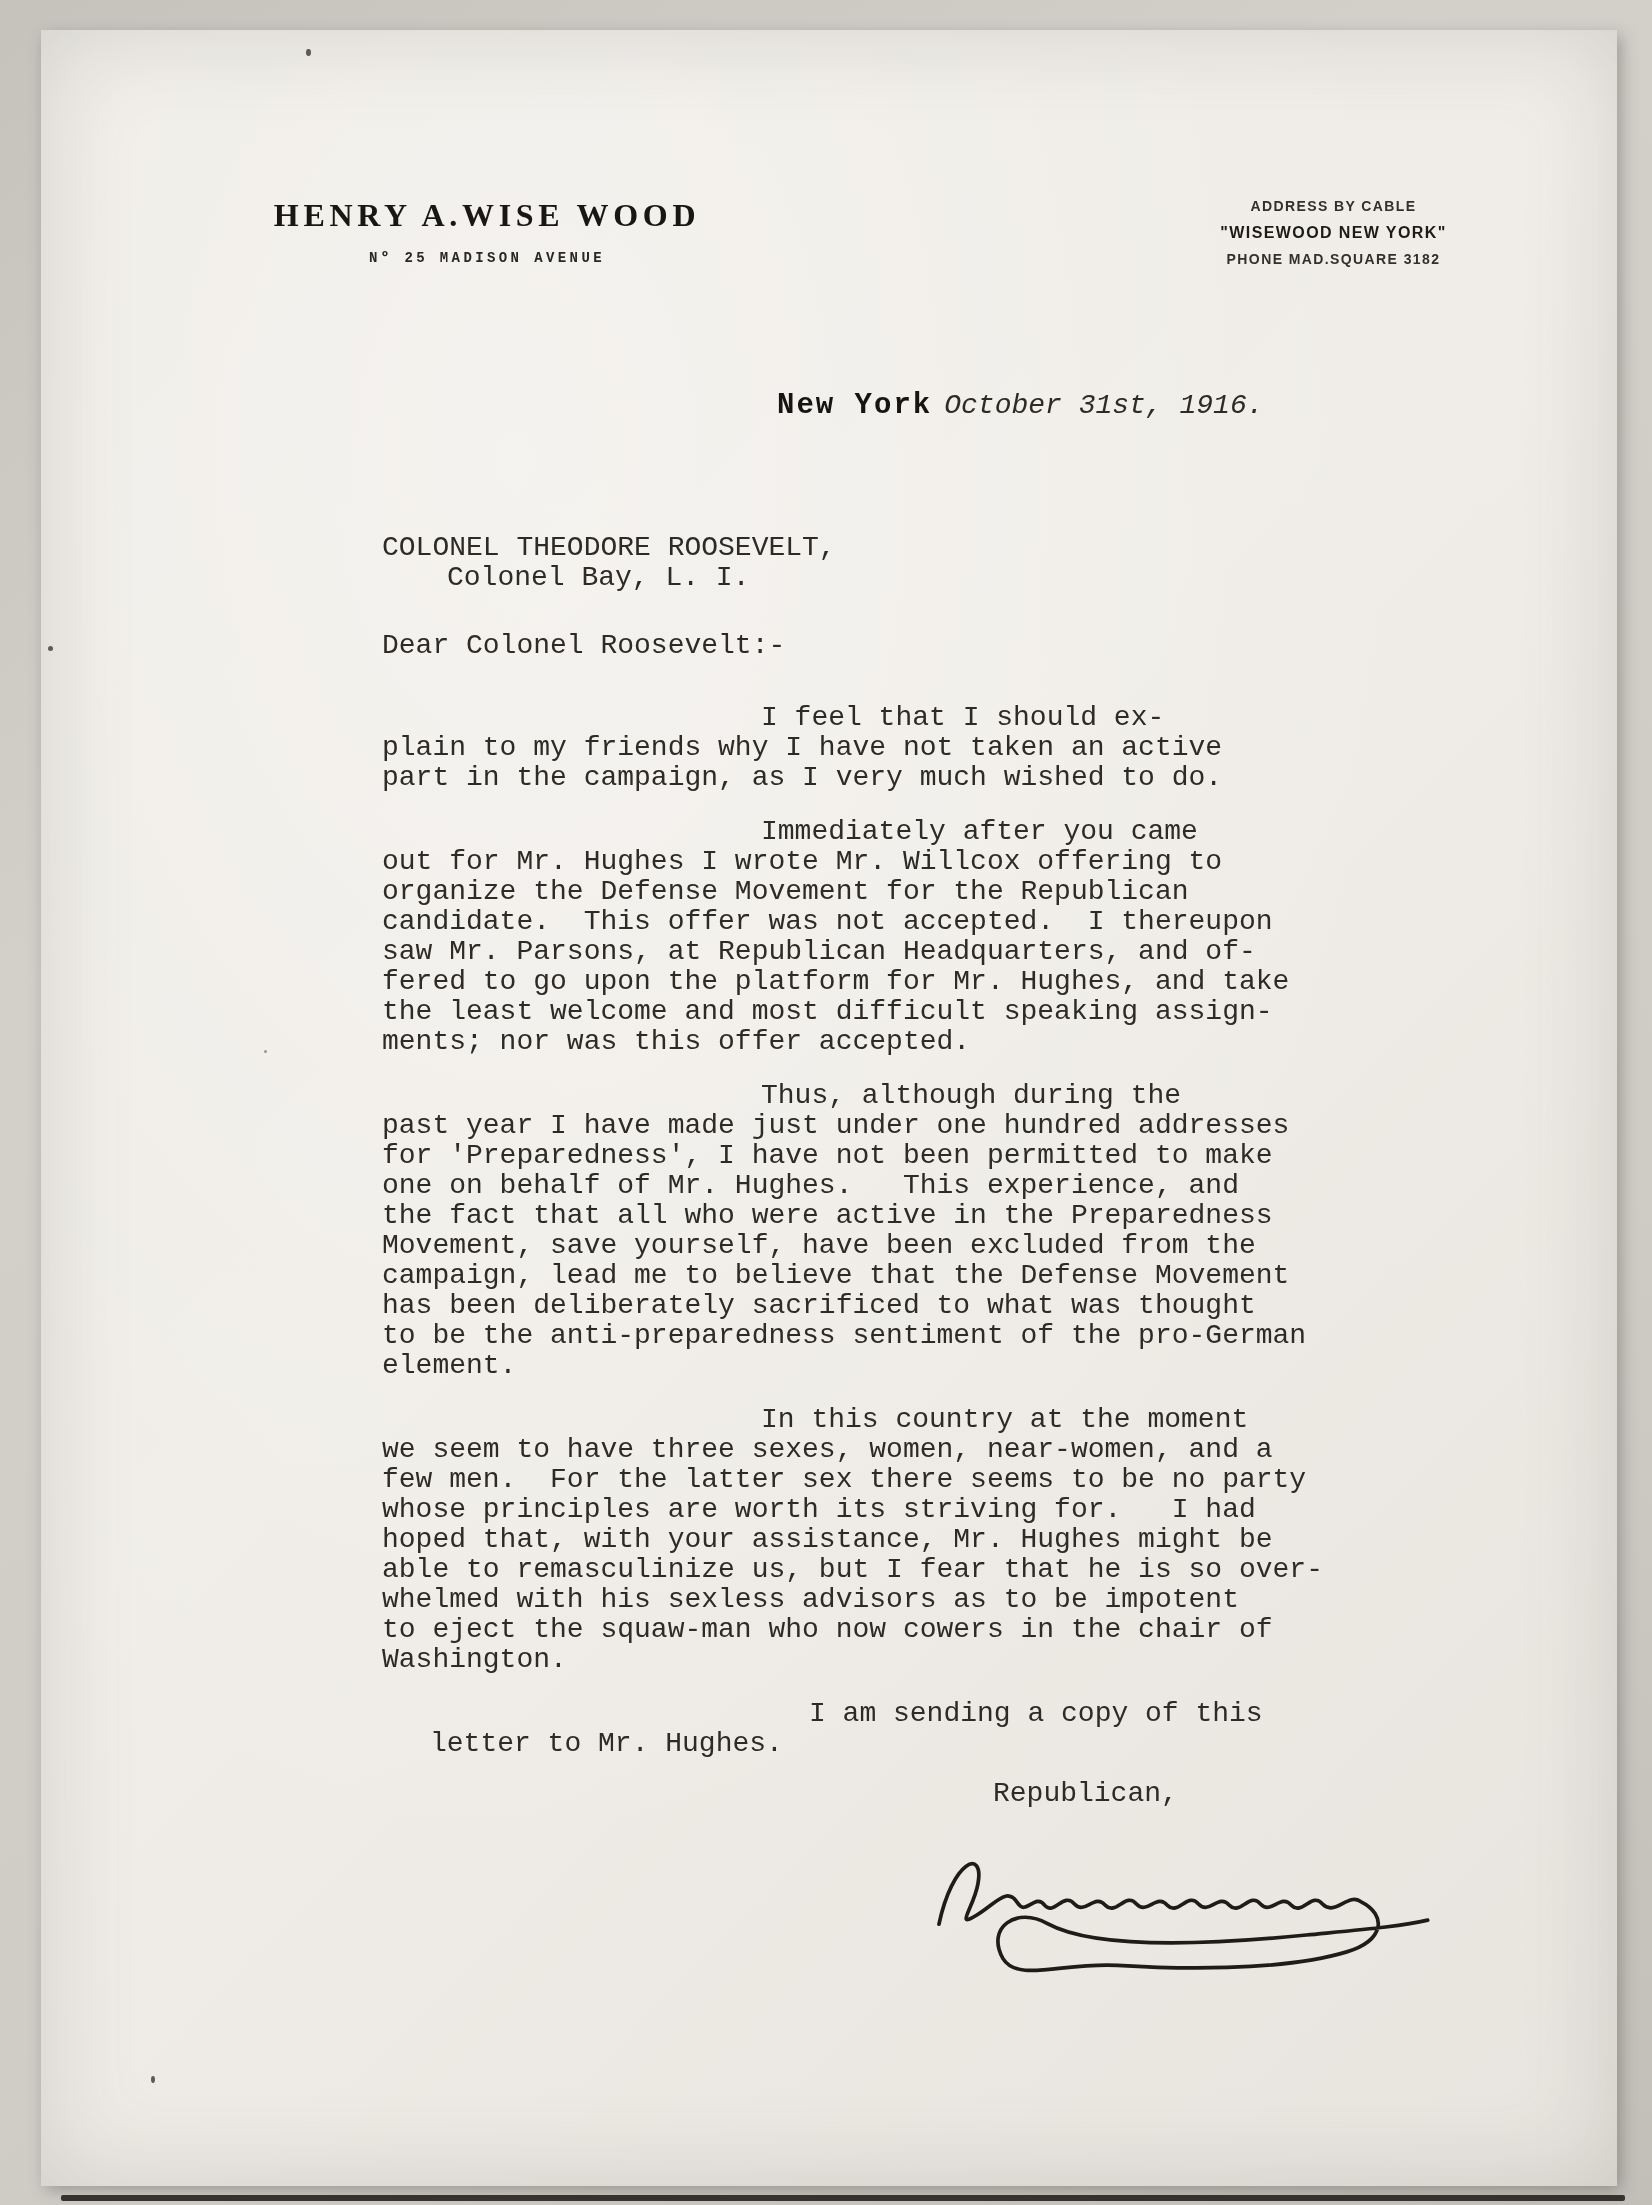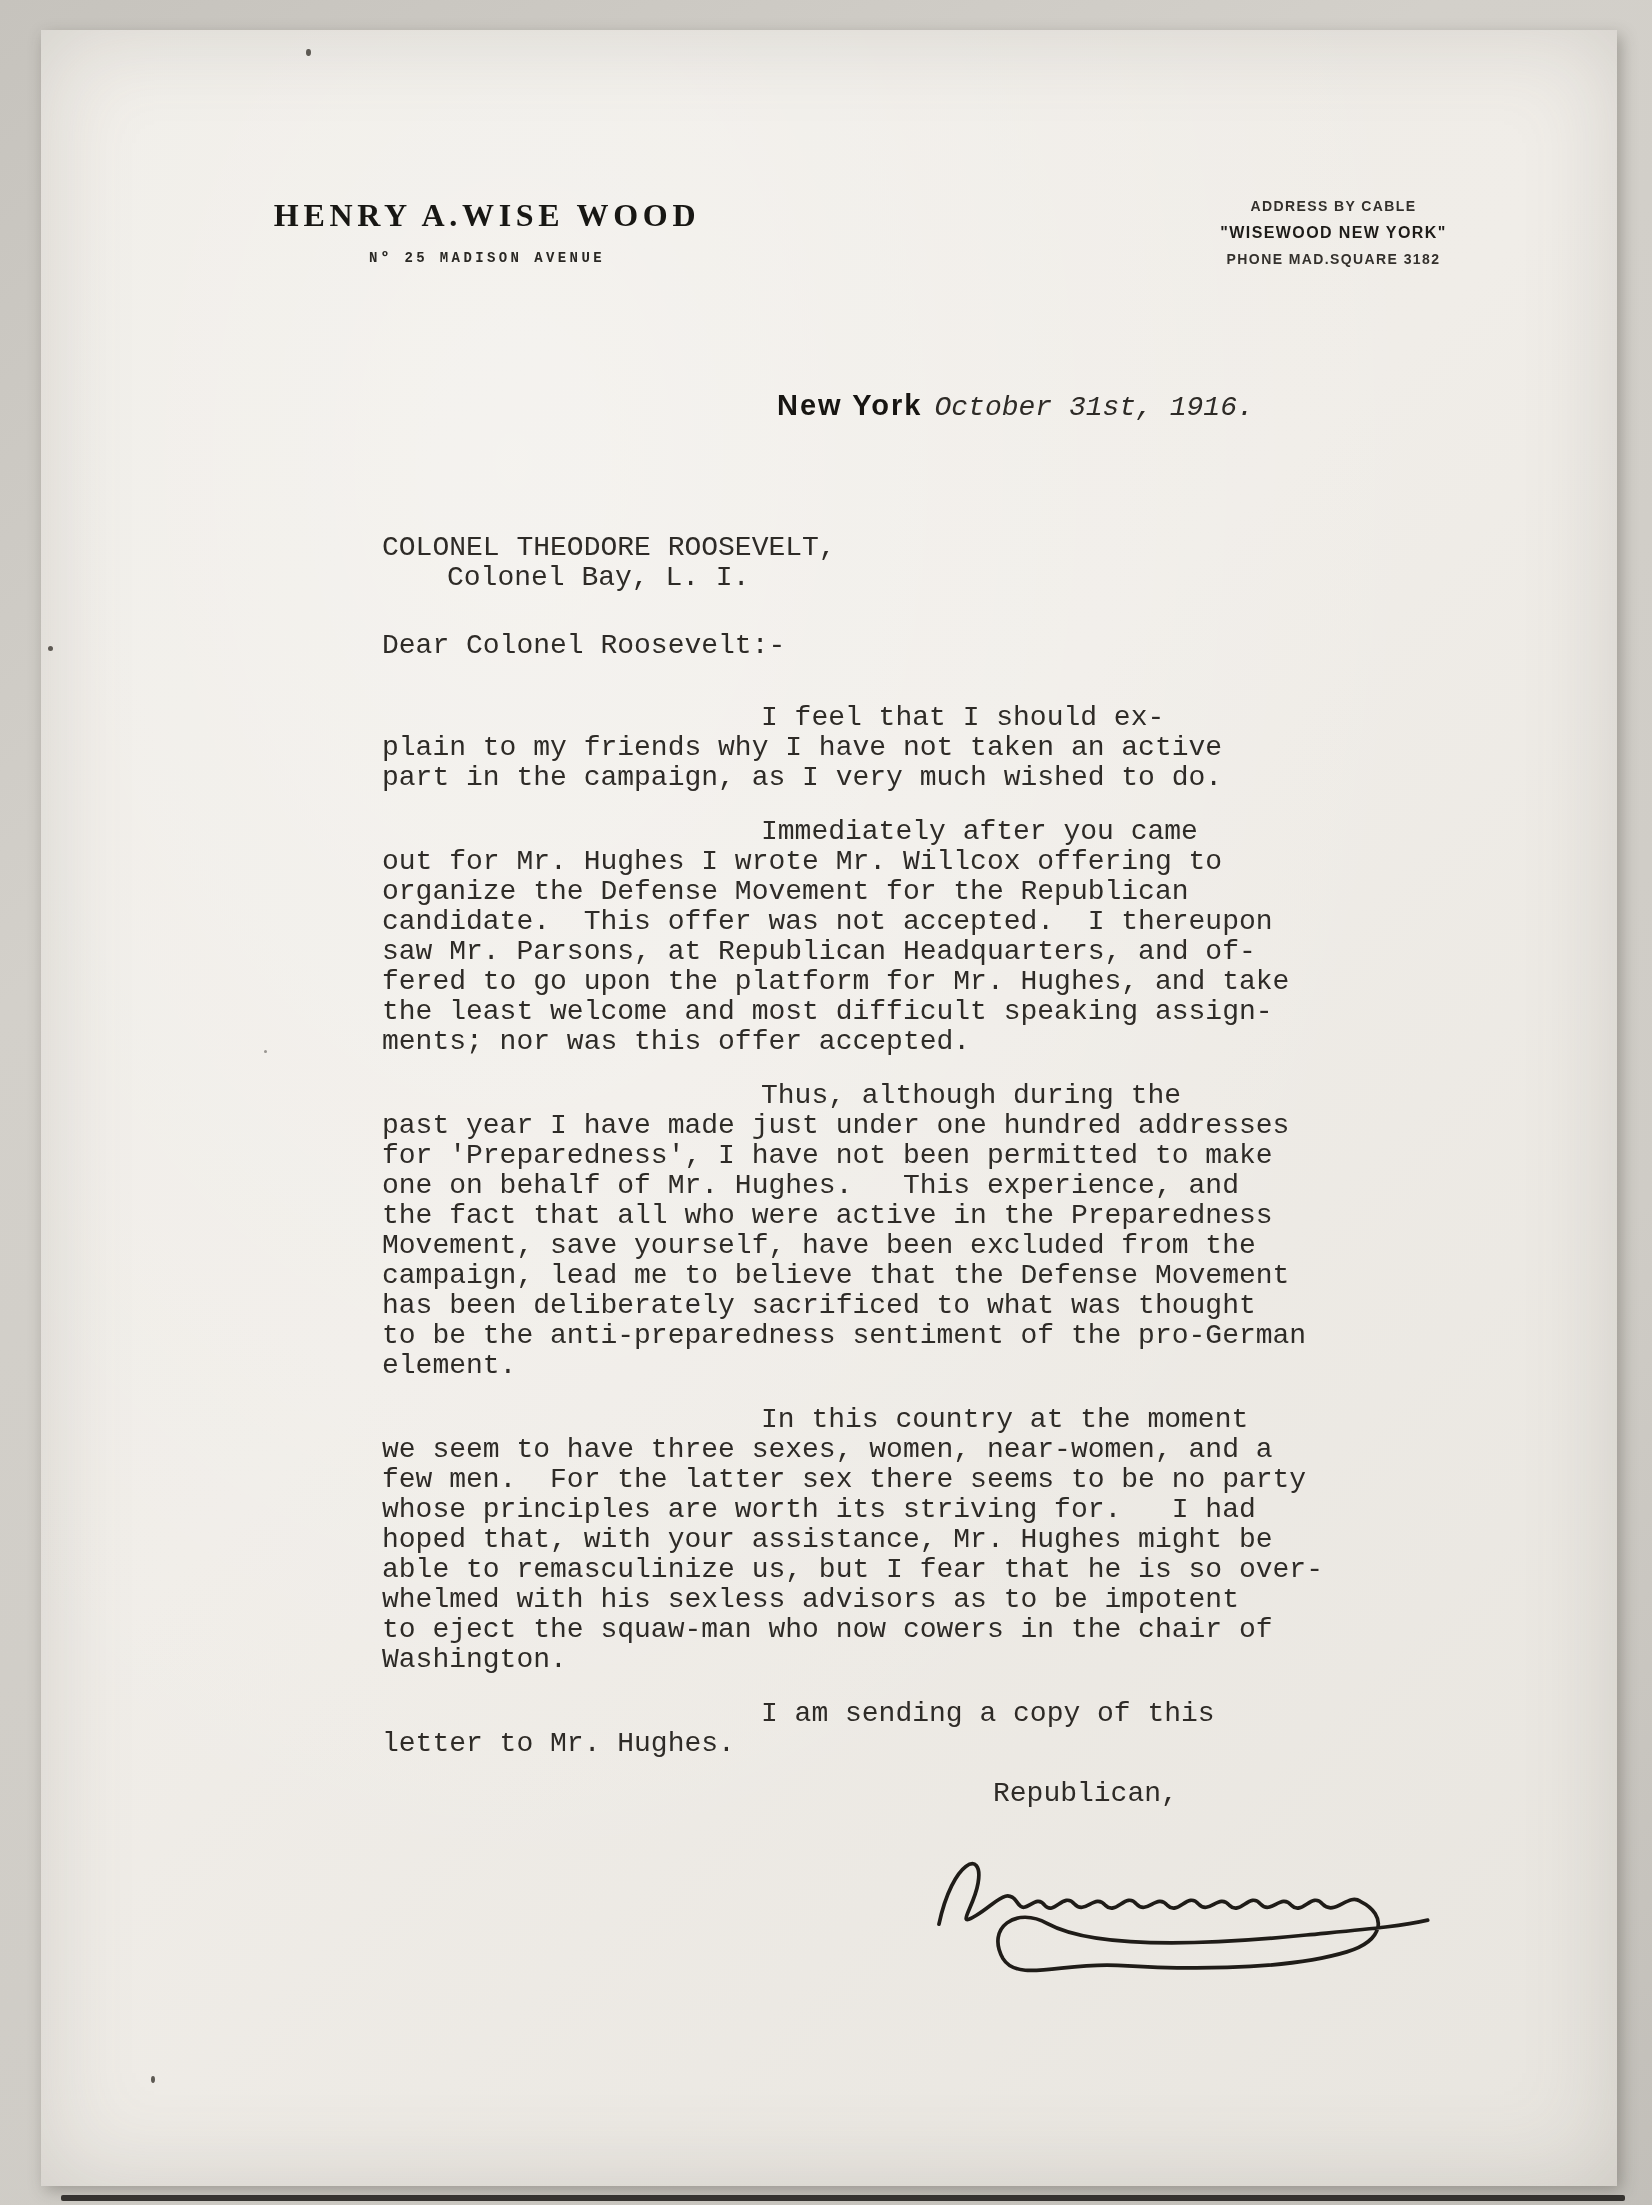--- a/index.html
+++ b/index.html
@@ -53,21 +53,21 @@
     font-family: "Liberation Mono", monospace;
     font-size: 28px;
     line-height: 30px;
     color: #2e2b27;
   }
   .dateline {
     position: absolute; left: 736px; top: 359px;
     white-space: nowrap;
   }
   .dateline .city {
-    font-family: Liberation Sans, sans-serif;
+    font-family: Liberation Mono, monospace;
     font-weight: bold;
     font-size: 29px;
     letter-spacing: 2px;
     color: #171512;
     margin-right: 12px;
   }
   .dateline .date {
     font-family: "Liberation Mono", monospace;
     font-size: 28px;
     color: #2e2b27;
@@ -77,21 +77,21 @@
     position: absolute; left: 341px; top: 503px; width: 1067px;
   }
   .recipient { margin-bottom: 38px; }
   .recipient .r-line2 { margin-left: 65px; }
   .salutation { margin-bottom: 42px; }
   .para {
     white-space: pre-wrap;
     text-indent: 379px;
     margin-bottom: 24px;
   }
-  .para:last-child { margin-bottom: 0; }
+  .para:last-child { margin-bottom: 0; margin-left: 48px; }
   .closing { margin-left: 611px; margin-top: 20px; }
   .signature-block {
     margin-left: 533px;
     margin-top: 4px;
     width: 540px; height: 182px;
   }
   .signature-block svg { display: block; }
   
   .bottom-edge {
     position: absolute; left: 61px; right: 27px; bottom: 4px; height: 6px;

